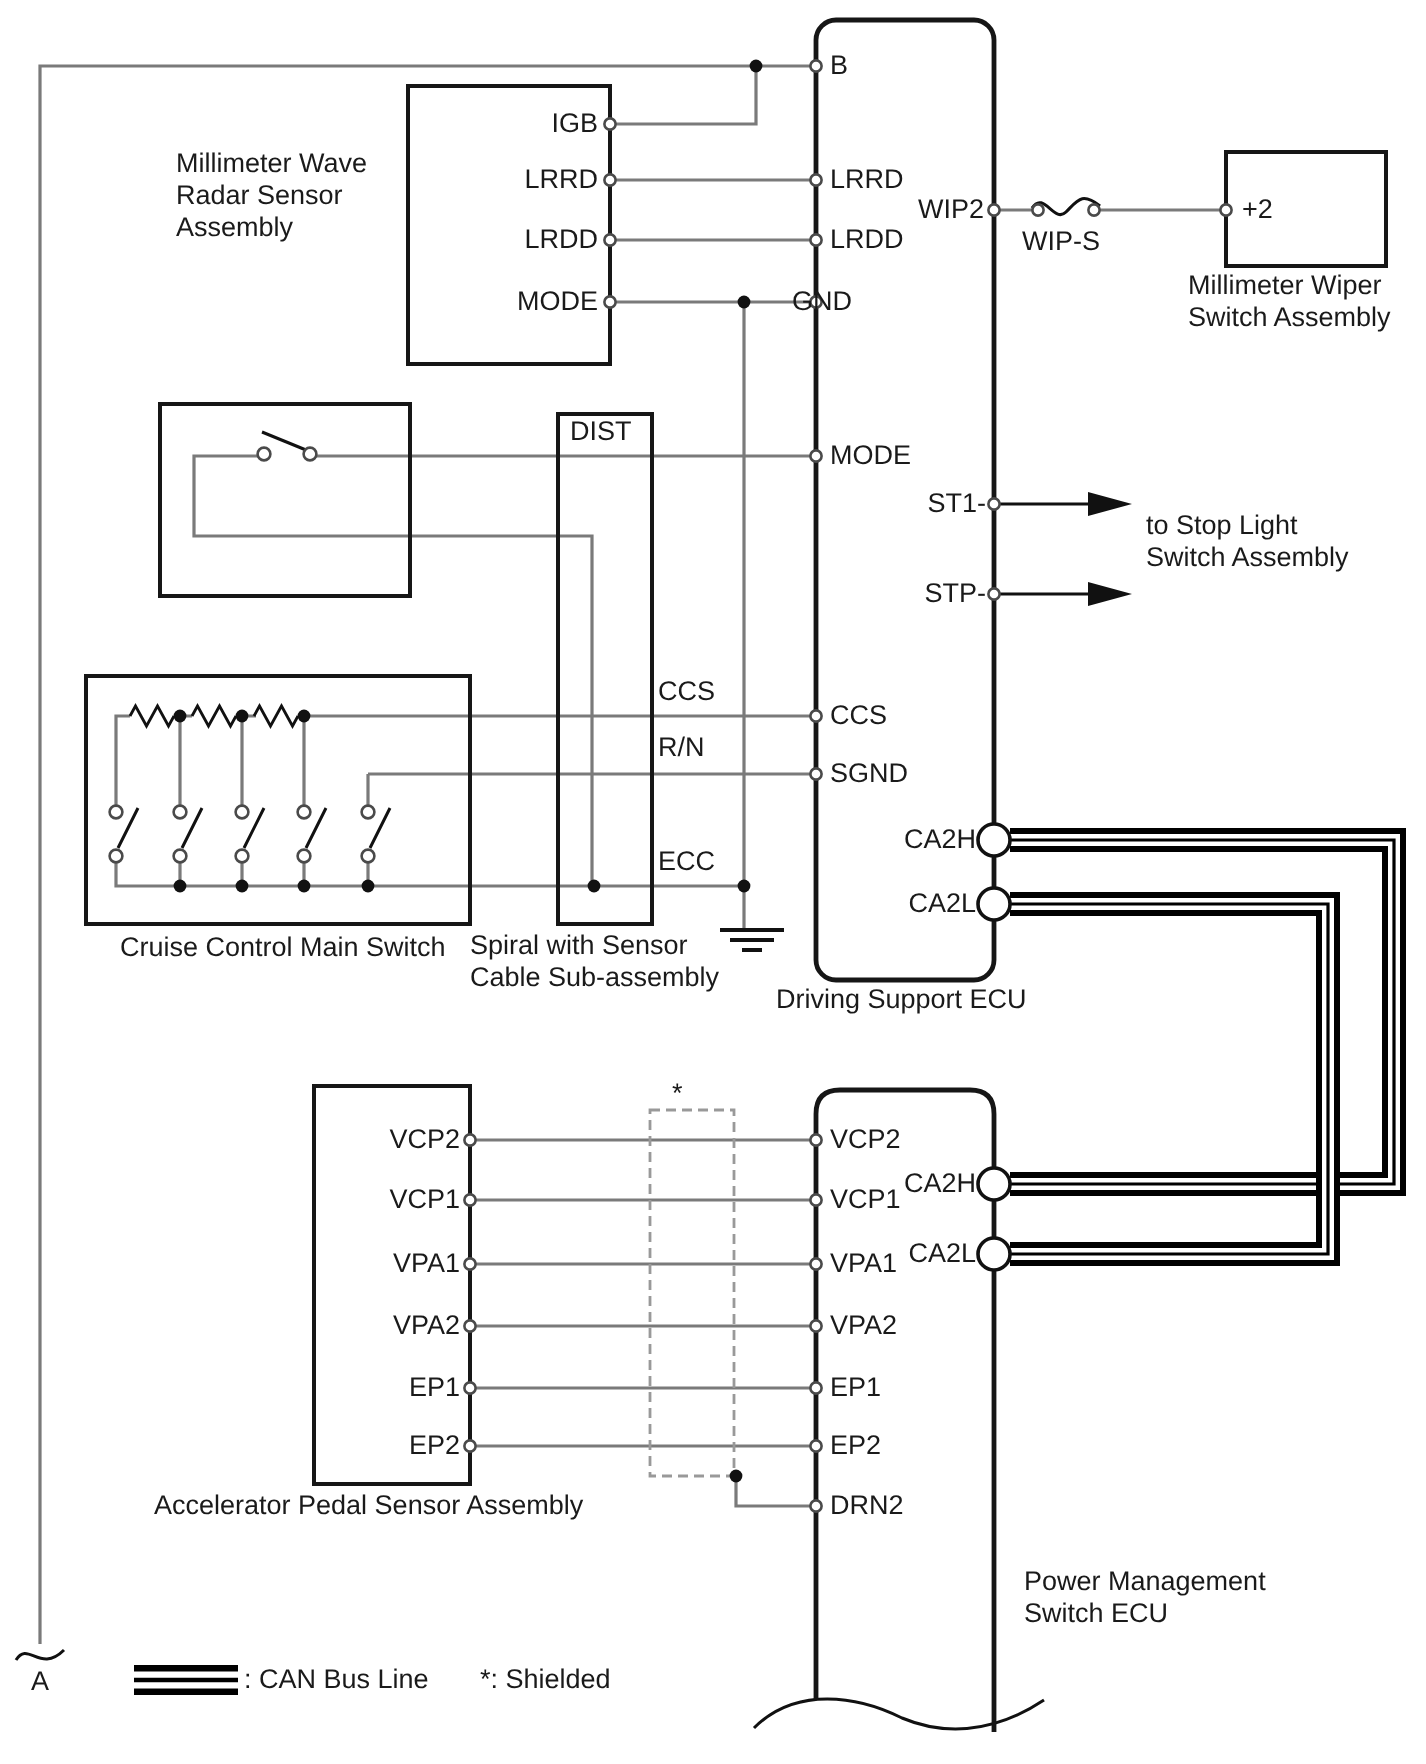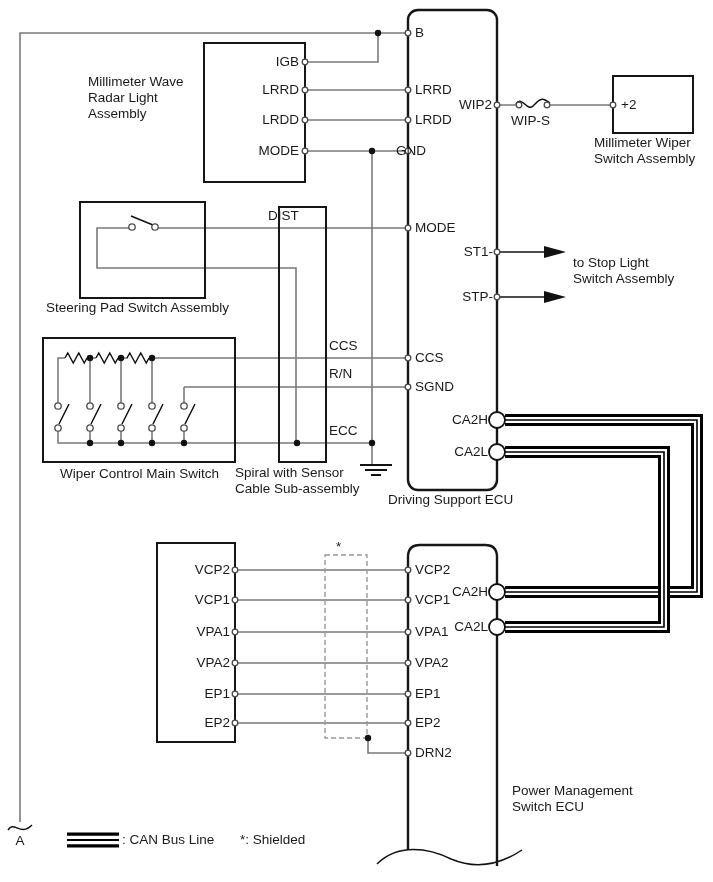--- a/index.html
+++ b/index.html
@@ -145,21 +145,21 @@
 
     <g fill="#fff" stroke="#111" stroke-width="1.8">
       <circle cx="497" cy="420" r="8"></circle>
         <circle cx="497" cy="452" r="8"></circle>
       <circle cx="497" cy="592" r="8"></circle>
         <circle cx="497" cy="627" r="8"></circle>
     </g>
   </svg>
 
   <span class="lbl" style="left:88px;top:75px">Millimeter Wave</span>
-  <span class="lbl" style="left:88px;top:91px">Radar Light</span>
+  <span class="lbl" style="left:88px;top:91px">Radar Sensor</span>
   <span class="lbl" style="left:88px;top:107px">Assembly</span>
   <span class="lbl lbl-r" style="left:239px;top:55px">IGB</span>
   <span class="lbl lbl-r" style="left:239px;top:83px">LRRD</span>
   <span class="lbl lbl-r" style="left:239px;top:113px">LRDD</span>
   <span class="lbl lbl-r" style="left:239px;top:144px">MODE</span>
 
   <span class="lbl" style="left:415px;top:26px">B</span>
   <span class="lbl" style="left:415px;top:83px">LRRD</span>
   <span class="lbl" style="left:415px;top:113px">LRDD</span>
   <span class="lbl" style="left:396px;top:144px">GND</span>
@@ -175,35 +175,35 @@
   <span class="lbl" style="left:388px;top:493px">Driving Support ECU</span>
 
   <span class="lbl" style="left:621px;top:98px">+2</span>
   <span class="lbl" style="left:511px;top:114px">WIP-S</span>
   <span class="lbl" style="left:594px;top:136px">Millimeter Wiper</span>
   <span class="lbl" style="left:594px;top:152px">Switch Assembly</span>
 
   <span class="lbl" style="left:573px;top:256px">to Stop Light</span>
   <span class="lbl" style="left:573px;top:272px">Switch Assembly</span>
 
-  <span class="lbl" style="left:46px;top:301px">Steering Pad Switch Assembly</span>
-  <span class="lbl" style="left:268px;top:209px;width:27px;text-align:center">DIST</span>
+  <span class="lbl" style="left:285px;top:209px;width:27px;text-align:center">DIST</span>
   <span class="lbl" style="left:329px;top:339px">CCS</span>
   <span class="lbl" style="left:329px;top:367px">R/N</span>
   <span class="lbl" style="left:329px;top:424px">ECC</span>
-  <span class="lbl" style="left:60px;top:467px">Wiper Control Main Switch</span>
+  <span class="lbl" style="left:60px;top:467px">Cruise Control Main Switch</span>
   <span class="lbl" style="left:235px;top:466px">Spiral with Sensor</span>
   <span class="lbl" style="left:235px;top:482px">Cable Sub-assembly</span>
 
   <span class="lbl lbl-r" style="left:170px;top:563px">VCP2</span>
   <span class="lbl lbl-r" style="left:170px;top:593px">VCP1</span>
   <span class="lbl lbl-r" style="left:170px;top:625px">VPA1</span>
   <span class="lbl lbl-r" style="left:170px;top:656px">VPA2</span>
   <span class="lbl lbl-r" style="left:170px;top:687px">EP1</span>
   <span class="lbl lbl-r" style="left:170px;top:716px">EP2</span>
+  <span class="lbl" style="left:77px;top:746px">Accelerator Pedal Sensor Assembly</span>
   <span class="lbl" style="left:336px;top:540px">*</span>
 
   <span class="lbl" style="left:415px;top:563px">VCP2</span>
   <span class="lbl" style="left:415px;top:593px">VCP1</span>
   <span class="lbl" style="left:415px;top:625px">VPA1</span>
   <span class="lbl" style="left:415px;top:656px">VPA2</span>
   <span class="lbl" style="left:415px;top:687px">EP1</span>
   <span class="lbl" style="left:415px;top:716px">EP2</span>
   <span class="lbl" style="left:415px;top:746px">DRN2</span>
   <span class="lbl lbl-r" style="left:428px;top:585px">CA2H</span>

